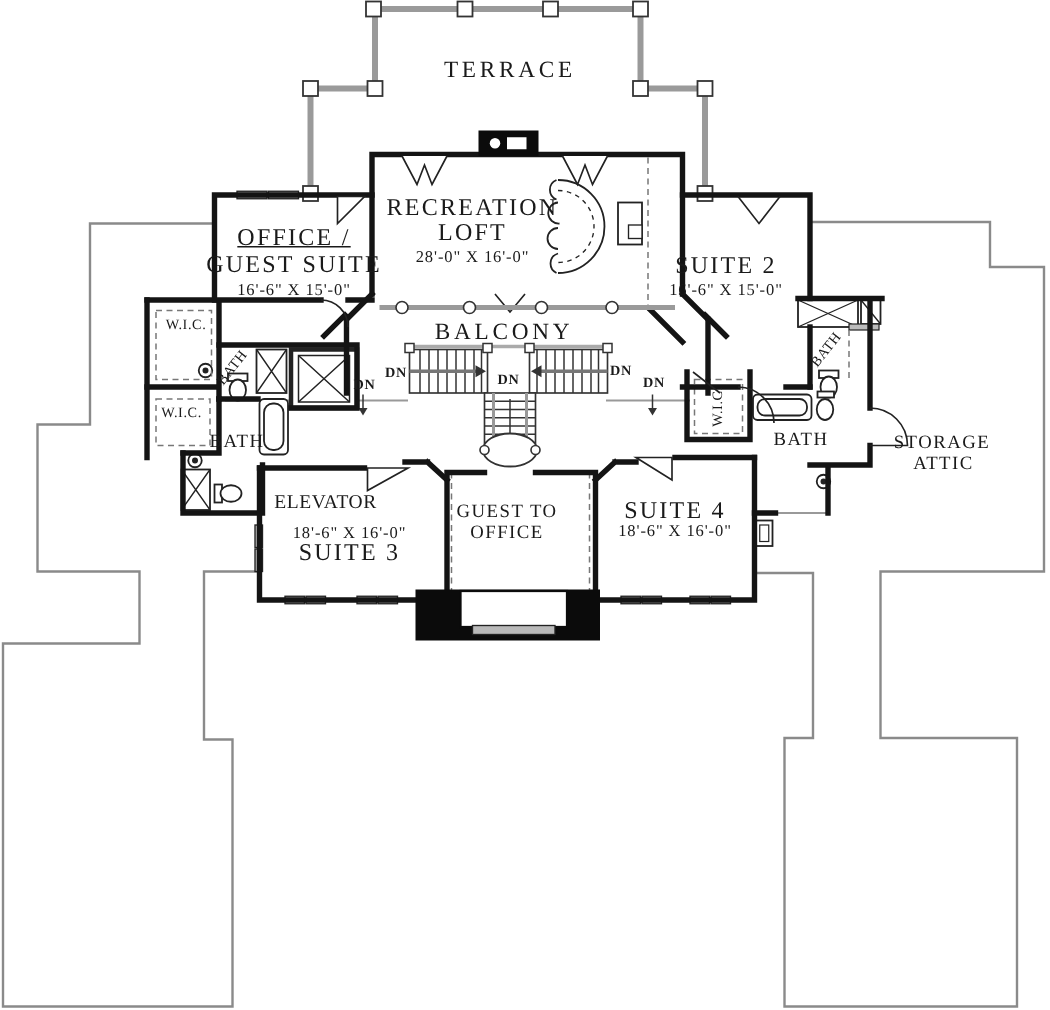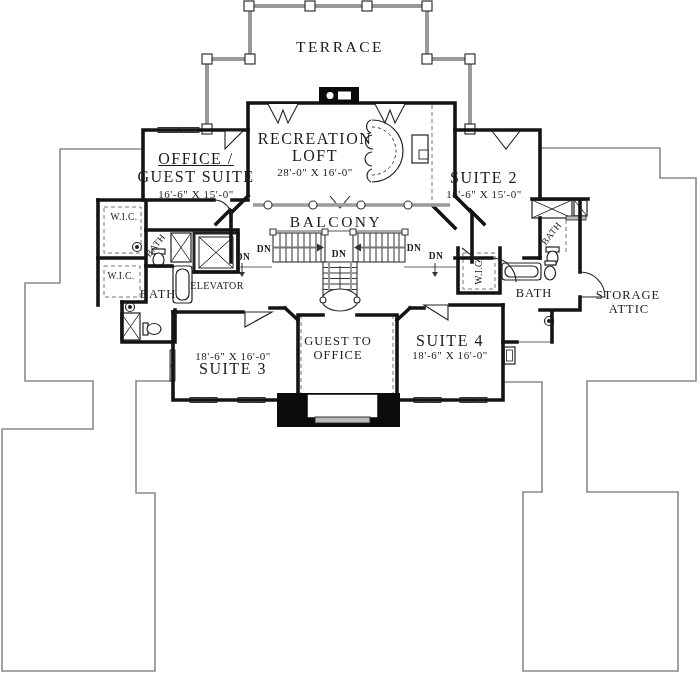--- a/index.html
+++ b/index.html
@@ -6,21 +6,21 @@
   #plan{position:relative;width:700px;height:673px;background:#fff;overflow:hidden;
         font-family:"Liberation Serif","DejaVu Serif",serif;}
   #plan svg{position:absolute;left:0;top:0;}
   .lbl{position:absolute;transform:translate(-50%,-50%);color:#1a1a1a;white-space:nowrap;
        font-family:"Liberation Serif","DejaVu Serif",serif;line-height:1;}
   .room{font-size:16px;letter-spacing:1.5px;}
   .dims{font-size:11px;letter-spacing:0.6px;}
   .big{font-size:15.5px;letter-spacing:2.5px;}
   .mid{font-size:12.5px;letter-spacing:1px;}
   .small{font-size:9.5px;letter-spacing:0.4px;}
-  .tiny{font-size:10px;letter-spacing:0.4px;}
+  .tiny{font-size:13px;letter-spacing:0.4px;margin-top:48px;}
   .dn{font-size:9.5px;font-weight:600;letter-spacing:0.5px;}
   .diag{transform:translate(-50%,-50%) rotate(-52deg);}
   .vert{transform:translate(-50%,-50%) rotate(-90deg);}
 </style>
 </head>
 <body>
 
 <div id="plan">
 
 <svg width="700" height="673" viewBox="0 0 700 673">

